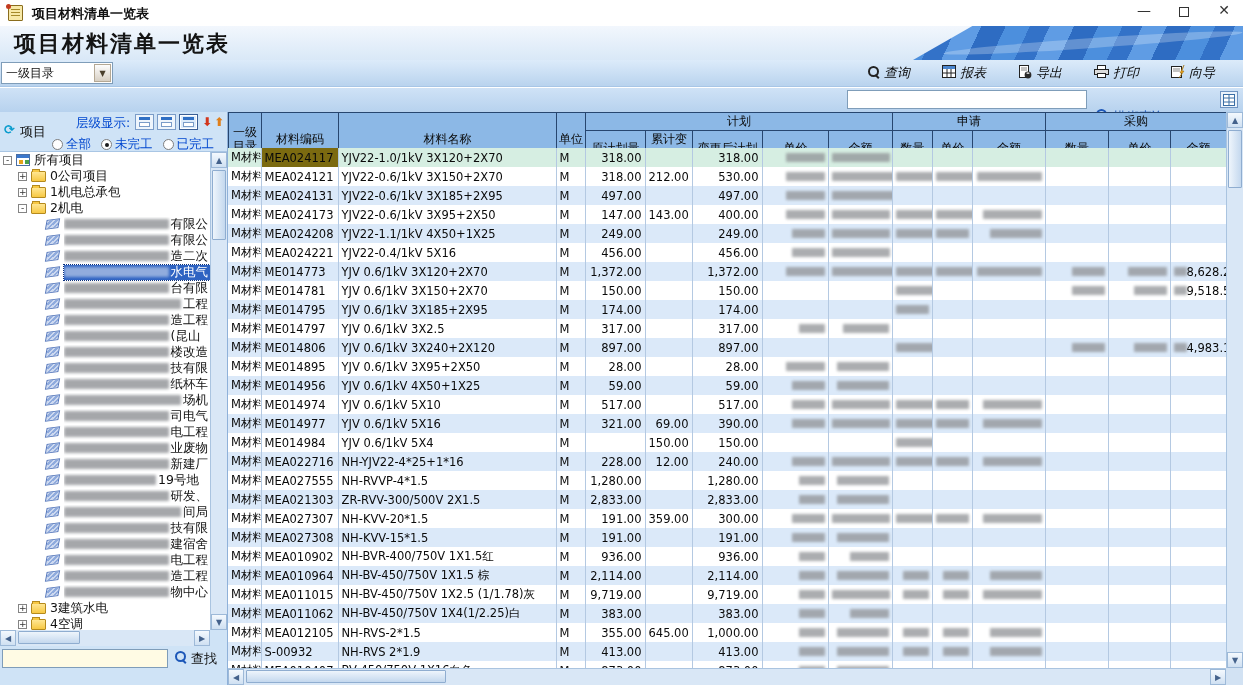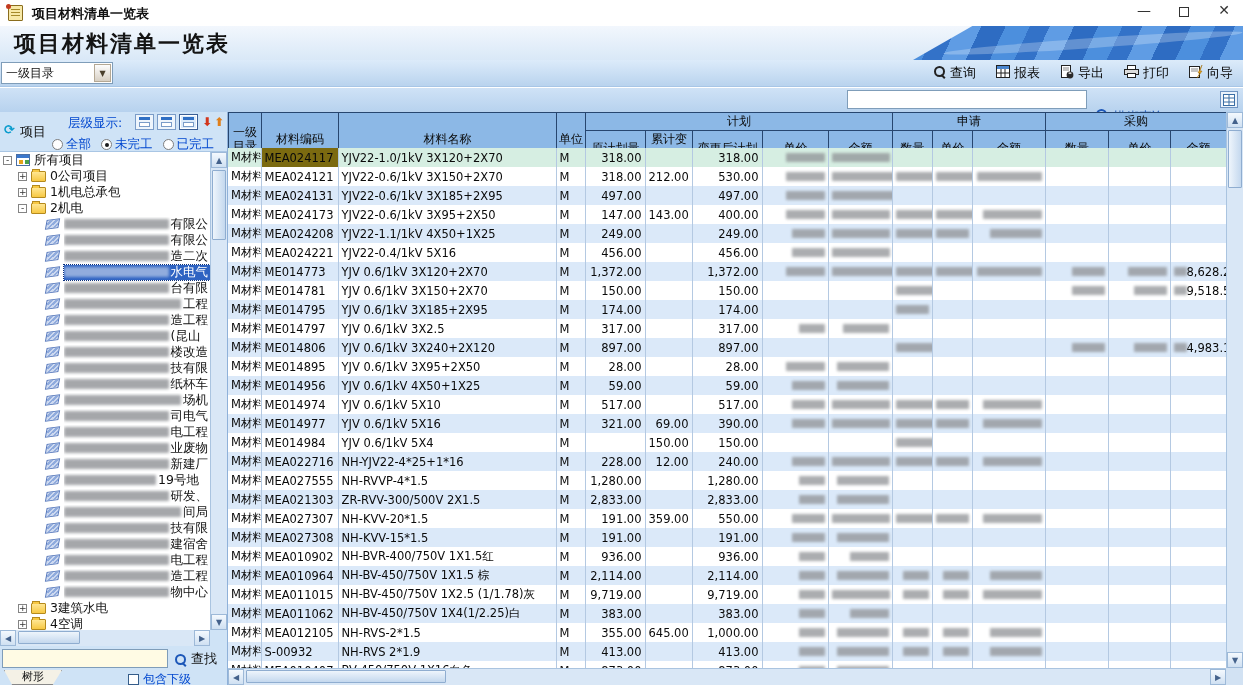--- a/index.html
+++ b/index.html
@@ -14,33 +14,33 @@
   .wc-max span { display:inline-block; width:10px; height:10px; border:1.5px solid #333; margin-top:5px; }
   .pageheader { position:absolute; left:0; top:26px; width:1243px; height:34px; background:linear-gradient(#f2f7fd,#d9e8f7); overflow:hidden; }
   .page-title { position:absolute; left:14px; top:3px; font-size:22px; font-weight:bold; color:#141414; letter-spacing:2px; }
   .header-art { position:absolute; right:0; top:0; width:330px; height:34px;
     background:repeating-linear-gradient(115deg,#4c8fdd 0 22px,#3372c8 22px 40px,#5f9ce4 40px 62px,#2e6cc2 62px 84px);
     clip-path:polygon(0 100%,18% 0,100% 0,100% 100%); }
   .header-art::after { content:""; position:absolute; left:30px; top:12px; width:300px; height:10px; background:rgba(255,255,255,.25); transform:rotate(-4deg); border-radius:50%; }
   .toolbar1 { position:absolute; left:0; top:60px; width:1243px; height:27px; background:linear-gradient(#dcebfa,#b9d3ee); border-bottom:1px solid #a8c6e6; }
   .dir-select { position:absolute; left:1px; top:2px; width:112px; height:22px; background:#fff; border:1px solid #7f9db9; font-size:12px; color:#111; display:flex; align-items:center; padding-left:4px; }
   .dir-arrow { position:absolute; right:1px; top:1px; width:17px; height:18px; background:linear-gradient(#fdfdfd,#d8d0c4); border:1px solid #b4a894; display:flex; align-items:center; justify-content:center; font-size:8px; color:#4a3f2c; }
-  .tb-buttons { position:absolute; right:10px; top:4px; display:flex; gap:20px; }
+  .tb-buttons { position:absolute; right:28px; top:4px; display:flex; gap:32px;font-style:italic; }
   .tb-btn { display:flex; align-items:center; gap:4px; font-size:13px; color:#0a0a0a; cursor:default; }
   .toolbar2 { position:absolute; left:0; top:88px; width:1243px; height:24px; background:linear-gradient(#cfe2f6,#b7d2ee); }
   .search-input { position:absolute; left:847px; top:2px; width:240px; height:19px; background:#fff; border:1px solid #7f9db9; font-size:12px; padding:0 4px; }
   .fuzzy { position:absolute; left:1095px; top:20px; display:flex; align-items:flex-start; gap:5px; font-size:13px; color:#1c57b8; }
   .chev { display:inline-block; transform:rotate(90deg); color:#2f6fd0; font-size:13px; margin-left:6px; }
   .grid-btn { position:absolute; right:5px; top:3px; width:18px; height:17px; border:1px solid #6f94c2; background:#eaf2fb; display:flex; align-items:center; justify-content:center; }
   
   .sidebar { position:absolute; left:0; top:112px; width:228px; height:573px; background:#cfe3f6; border-right:1px solid #8fb1d9; }
   .side-head { position:absolute; left:0; top:0; width:100%; height:40px; border-bottom:1px solid #a9c6e4; }
   .refresh-ic { position:absolute; left:4px; top:10px; font-size:13px; color:#0a9ccd; font-weight:bold; }
   .proj-label { position:absolute; left:20px; top:11px; font-size:13px; color:#111; }
-  .level-label { position:absolute; left:68px; top:3px; font-size:12.5px; color:#0047cf; }
+  .level-label { position:absolute; left:76px; top:3px; font-size:12.5px; color:#0047cf; }
   .lvl-icons { position:absolute; left:135px; top:2px; display:flex; gap:3px; }
   .lvl-ic { width:19px; height:16px; border:1px solid #7a9cc8; background:#eef5fc; position:relative; }
   .lvl-ic.pressed { border:1px solid #3a5f96; background:#dcebfa; box-shadow:inset 0 0 0 1px #fff; }
   .lvl-ic i { position:absolute; left:3px; top:2px; right:3px; height:3px; background:#2f6fc4; }
   .lvl-ic u { position:absolute; left:3px; top:7px; right:3px; bottom:2px; background:#fff; border:1px solid #7a9cc8; }
   .sort-ics { position:absolute; left:202px; top:2px; display:flex; gap:2px; }
   .sort-ic { font-size:12px; font-weight:bold; line-height:16px; }
   .radio-row { position:absolute; left:52px; top:21px; display:flex; gap:10px; align-items:center; }
   .radio { width:11px; height:11px; border:1px solid #7e7e7e; border-radius:50%; background:#fff; display:inline-block; position:relative; vertical-align:-2px; margin-right:3px; }
   .radio.on::after { content:""; position:absolute; left:2.5px; top:2.5px; width:4px; height:4px; background:#1a1a1a; border-radius:50%; }
@@ -57,21 +57,21 @@
   .leafname { width:146px; overflow:hidden; display:flex; align-items:center; height:15px; }
   .leafname.sel { background:#2e63c2; outline:1px dotted #0a2f7a; }
   .leafname.sel .tail { color:#fff; }
   .tz { display:inline-block; height:10px; background:#8f9296; filter:blur(1.7px); opacity:.8; border-radius:1px; margin-right:2px; flex:0 0 auto; }
   .leafname.sel .tz { background:#aabfe4; }
   .tail { font-size:12.5px; color:#111; flex:0 0 auto; }
   .side-vscroll { position:absolute; left:210px; top:40px; width:17px; height:478px; background:#d9e7f6; border-left:1px solid #aac4e0; }
   .side-hscroll { position:absolute; left:0; top:518px; width:210px; height:16px; background:#d9e7f6; }
   .find-row { position:absolute; left:0; top:536px; width:228px; height:22px; }
   .find-input { position:absolute; left:2px; top:1px; width:166px; height:19px; background:#fffbe4; border:1px solid #7f9db9; }
-  .find-btn { position:absolute; left:174px; top:2px; display:flex; gap:4px; align-items:center; font-size:13px; color:#111; }
+  .find-btn { position:absolute; left:174px; top:2px; display:flex; gap:4px; align-items:flex-start; font-size:13px; color:#111; }
   .tab-row { position:absolute; left:0; top:558px; width:228px; height:15px; }
   .tree-tab { position:absolute; left:4px; top:0; width:58px; height:15px; background:#f4f1e6; border:1px solid #888; border-top:none; clip-path:polygon(0 0,100% 0,84% 100%,14% 100%); text-align:center; font-size:11px; color:#111; line-height:14px; }
   .include-sub { position:absolute; left:128px; top:1px; display:flex; align-items:center; gap:4px; font-size:12px; color:#0047cf; }
   .cbx { width:11px; height:11px; background:#fff; border:1px solid #355d8a; display:inline-block; }
   
   .main { position:absolute; left:228px; top:112px; width:1015px; height:573px; background:#fff; }
   table.grid { border-collapse:collapse; table-layout:fixed; width:998px; }
   .grid thead th { background:#8cb8e6; border:1px solid #27466f; font-weight:normal; font-size:12px; color:#0a0a0a; padding:0; height:18px; overflow:hidden; }
   .grid thead th.two { height:36px; line-height:14px; }
   .grid tbody td { border-right:1px solid #b4c9e2; font-size:11.5px; color:#0a0a0a; height:19px; padding:0 3px; white-space:nowrap; overflow:hidden; }
@@ -451,27 +451,20 @@
     <div class="sb-thumb h" style="left:18px;top:1px;width:62px;height:13px;"></div>
     <div class="sb-btn" style="right:0;top:0;">▶</div>
   </div>
   <div class="find-row">
     <input class="find-input" value="" style="">
     <div class="find-btn">
       <span class="mag blue"></span>
       <span>查找</span>
     </div>
   </div>
-  <div class="tab-row">
-    <div class="tree-tab">树形</div>
-    <div class="include-sub">
-      <span class="cbx"></span>
-      <span>包含下级</span>
-    </div>
-  </div>
 </div>
 
 <div class="main">
   <div class="ghead">
     <table class="grid" id="ghead-table">
         <colgroup>
           <col style="width:33px">
           <col style="width:77px">
           <col style="width:218px">
           <col style="width:29px">
@@ -856,21 +849,21 @@
             <td class="num"></td>
             <td class="num"></td>
           </tr>
           <tr class="rw-odd">
             <td class="">M材料</td>
             <td class="">MEA027307</td>
             <td class="">NH-KVV-20*1.5</td>
             <td class="">M</td>
             <td class="num">191.00</td>
             <td class="num">359.00</td>
-            <td class="num">550.00</td>
+            <td class="num">300.00</td>
             <td class="num"><span class="cz" style="width:32.5px"></span></td>
             <td class="num"><span class="cz" style="width:58.5px"></span></td>
             <td class="num"><span class="cz" style="width:39px"></span></td>
             <td class="num"><span class="cz" style="width:32.5px"></span></td>
             <td class="num"><span class="cz" style="width:58.5px"></span></td>
             <td class="num"></td>
             <td class="num"></td>
             <td class="num"></td>
           </tr>
           <tr class="rw-even">

